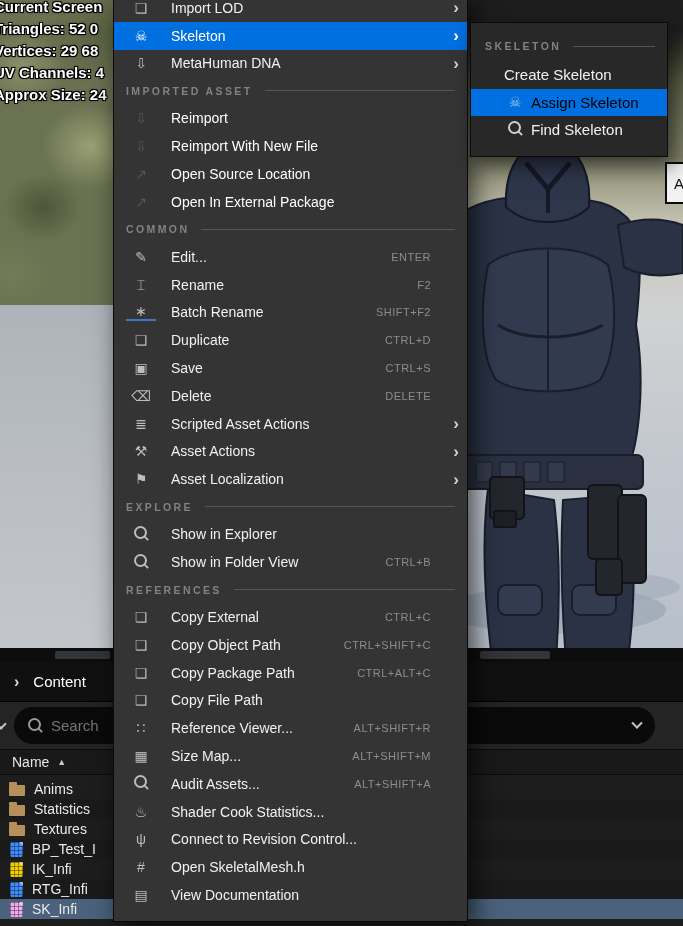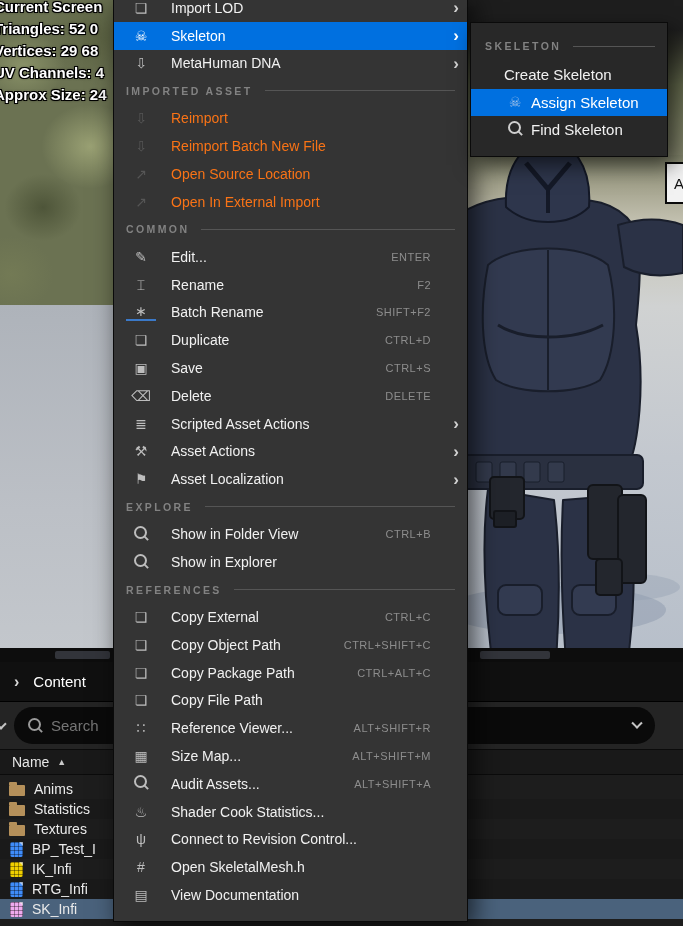--- a/index.html
+++ b/index.html
@@ -75,40 +75,40 @@
   .menu{position:absolute;left:113px;top:-6px;width:355px;background:var(--menu-bg);
     border:1px solid #0a0a0a;border-top:none;box-shadow:6px 8px 24px rgba(0,0,0,.65);
     z-index:10;padding-bottom:12px;}
   .m-item{height:27.8px;display:flex;align-items:center;}
   .m-icon{width:30px;margin-left:12px;text-align:center;font-size:14px;color:#bdbdbd;flex:none;line-height:1;}
   .m-label{margin-left:15px;font-size:14px;color:#f1f1f1;flex:1;white-space:nowrap;}
   .m-short{font-size:11px;color:#8d8d8d;letter-spacing:.5px;margin-right:10px;white-space:nowrap;}
   .m-arrow{width:18px;margin-right:8px;text-align:right;font-size:17px;font-weight:bold;color:#d0d0d0;line-height:1;}
   .m-item.sel{background:var(--accent);}
   .m-item.sel .m-label,.m-item.sel .m-icon,.m-item.sel .m-arrow{color:#fff;}
-  .m-item.dis .m-label{color:#f97316;}
+  .m-item.dis .m-label{color:#ffffff;}
   .m-item.dis .m-icon{color:#565656;}
   .m-header{height:27.2px;display:flex;align-items:center;padding-left:12px;}
   .h-text{font-size:10.5px;font-weight:bold;letter-spacing:2.4px;color:#828282;white-space:nowrap;}
   .h-line{flex:1;height:1px;background:#555;margin:0 12px 0 12px;}
   .mag.menu-mag::before{border-color:#bdbdbd;} .mag.menu-mag::after{background:#bdbdbd;}
   .mag.sub-mag::before{border-color:#cfcfcf;} .mag.sub-mag::after{background:#cfcfcf;}
   [data-name="batch-rename-icon"]{border-bottom:2px solid #3b79c8;padding-bottom:1px;}
 
   
   .submenu{position:absolute;left:470px;top:22px;width:198px;background:var(--submenu-bg);
     border:1px solid #0a0a0a;box-shadow:6px 8px 20px rgba(0,0,0,.6);z-index:11;
     padding-top:8px;padding-bottom:12px;}
   .sm-header{height:30px;display:flex;align-items:center;padding-left:14px;}
   .sm-item{height:27.5px;display:flex;align-items:center;padding-left:32px;}
   .sm-item .sm-icon{width:24px;text-align:center;font-size:14px;color:#9fc0e8;flex:none;line-height:1;}
   .sm-item .sm-label{font-size:15px;color:#f1f1f1;white-space:nowrap;}
   .sm-item.noicon{padding-left:33px;text-align:right;}
   .sm-item.sel{background:var(--accent);}
-  .sm-item.sel .sm-label{color:#ffffff;}
+  .sm-item.sel .sm-label{color:#000000;}
   .sm-item .sm-icon.with-gap{margin-right:4px;}
 </style>
 </head>
 <body>
 
 <div id="stage" data-name="unreal-editor-window">
 
   <div class="vp-left" data-name="viewport-left">
     <div class="vp-green" data-name="viewport-background"></div>
     <div class="vp-gray" data-name="viewport-floor"></div>
@@ -250,33 +250,33 @@
         <span class="h-line" data-name="header-divider"></span>
       </div>
       <div class="m-item dis" data-name="menu-item-reimport">
         <span class="m-icon" data-name="reimport-icon">⇩</span>
         <span class="m-label" data-name="menu-item-label">Reimport</span>
         <span class="m-short" data-name="menu-item-shortcut"></span>
         <span class="m-arrow" data-name="blank-arrow"></span>
       </div>
       <div class="m-item dis" data-name="menu-item-reimport-with-new-file">
         <span class="m-icon" data-name="reimport-with-new-file-icon">⇩</span>
-        <span class="m-label" data-name="menu-item-label">Reimport Batch New File</span>
+        <span class="m-label" data-name="menu-item-label">Reimport With New File</span>
         <span class="m-short" data-name="menu-item-shortcut"></span>
         <span class="m-arrow" data-name="blank-arrow"></span>
       </div>
       <div class="m-item dis" data-name="menu-item-open-source-location">
         <span class="m-icon" data-name="open-source-location-icon">↗</span>
         <span class="m-label" data-name="menu-item-label">Open Source Location</span>
         <span class="m-short" data-name="menu-item-shortcut"></span>
         <span class="m-arrow" data-name="blank-arrow"></span>
       </div>
       <div class="m-item dis" data-name="menu-item-open-in-external-editor">
         <span class="m-icon" data-name="open-in-external-editor-icon">↗</span>
-        <span class="m-label" data-name="menu-item-label">Open In External Import</span>
+        <span class="m-label" data-name="menu-item-label">Open In External Package</span>
         <span class="m-short" data-name="menu-item-shortcut"></span>
         <span class="m-arrow" data-name="blank-arrow"></span>
       </div>
       <div class="m-header" data-name="section-header-common">
         <span class="h-text" data-name="section-header-label">COMMON</span>
         <span class="h-line" data-name="header-divider"></span>
       </div>
       <div class="m-item" data-name="menu-item-edit">
         <span class="m-icon" data-name="edit-icon">✎</span>
         <span class="m-label" data-name="menu-item-label">Edit...</span>
@@ -328,30 +328,30 @@
       <div class="m-item" data-name="menu-item-asset-localization">
         <span class="m-icon" data-name="asset-localization-icon">⚑</span>
         <span class="m-label" data-name="menu-item-label">Asset Localization</span>
         <span class="m-short" data-name="menu-item-shortcut"></span>
         <span class="m-arrow" data-name="submenu-arrow-icon">›</span>
       </div>
       <div class="m-header" data-name="section-header-explore">
         <span class="h-text" data-name="section-header-label">EXPLORE</span>
         <span class="h-line" data-name="header-divider"></span>
       </div>
+      <div class="m-item" data-name="menu-item-show-in-explorer">
+        <span class="m-icon" data-name="show-in-explorer-icon"><span class="mag menu-mag" data-name="show-in-explorer-icon"></span></span>
+        <span class="m-label" data-name="menu-item-label">Show in Explorer</span>
+        <span class="m-short" data-name="menu-item-shortcut"></span>
+        <span class="m-arrow" data-name="blank-arrow"></span>
+      </div>
       <div class="m-item" data-name="menu-item-show-in-folder-view">
         <span class="m-icon" data-name="show-in-folder-view-icon"><span class="mag menu-mag" data-name="show-in-folder-view-icon"></span></span>
         <span class="m-label" data-name="menu-item-label">Show in Folder View</span>
         <span class="m-short" data-name="menu-item-shortcut">CTRL+B</span>
-        <span class="m-arrow" data-name="blank-arrow"></span>
-      </div>
-      <div class="m-item" data-name="menu-item-show-in-explorer">
-        <span class="m-icon" data-name="show-in-explorer-icon"><span class="mag menu-mag" data-name="show-in-explorer-icon"></span></span>
-        <span class="m-label" data-name="menu-item-label">Show in Explorer</span>
-        <span class="m-short" data-name="menu-item-shortcut"></span>
         <span class="m-arrow" data-name="blank-arrow"></span>
       </div>
       <div class="m-header" data-name="section-header-references">
         <span class="h-text" data-name="section-header-label">REFERENCES</span>
         <span class="h-line" data-name="header-divider"></span>
       </div>
       <div class="m-item" data-name="menu-item-copy-reference">
         <span class="m-icon" data-name="copy-reference-icon">❏</span>
         <span class="m-label" data-name="menu-item-label">Copy External</span>
         <span class="m-short" data-name="menu-item-shortcut">CTRL+C</span>

